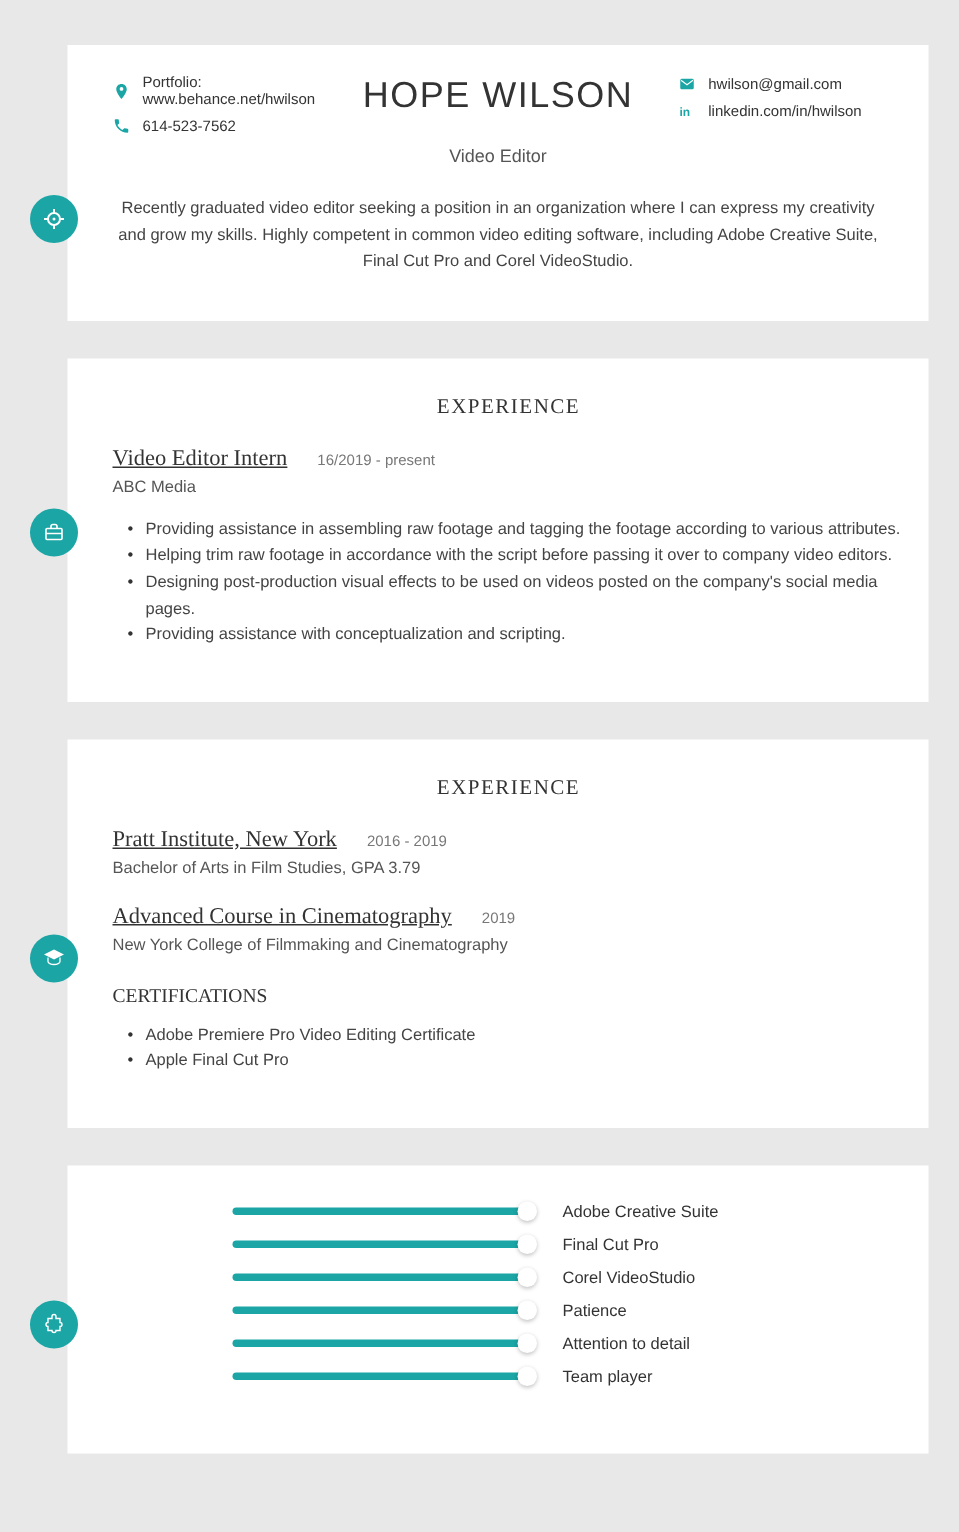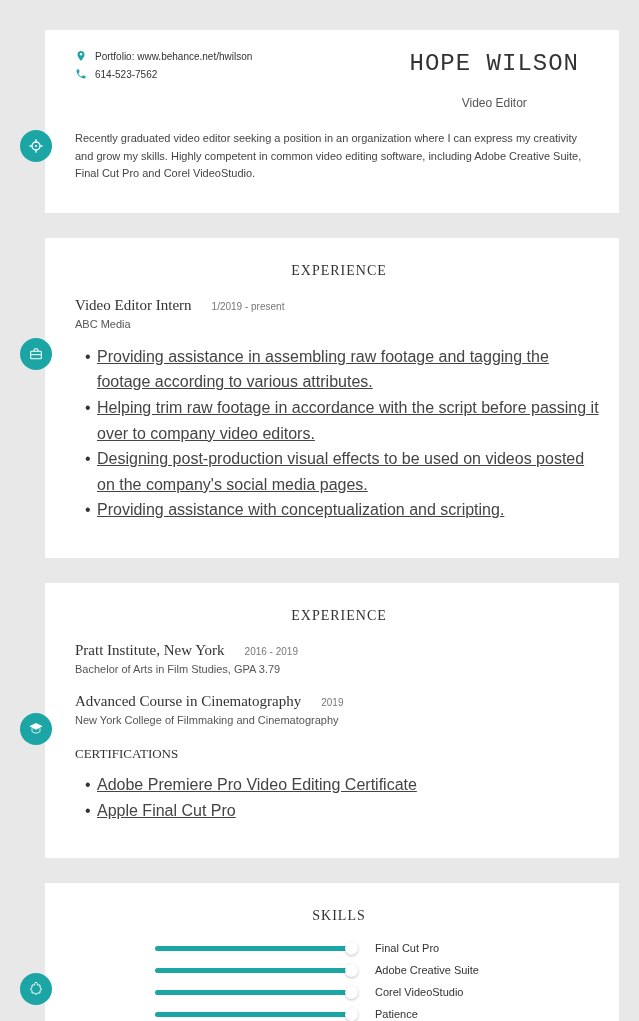--- a/index.html
+++ b/index.html
@@ -36,46 +36,46 @@
     display: flex;
     justify-content: space-between;
     align-items: flex-start;
     gap: 20px;
   }
   .contact-col { flex: 1; font-size: 10px; color: #333; min-width: 0; }
   .contact-col .contact-item { display: flex; align-items: center; gap: 8px; margin-bottom: 6px; }
   .contact-icon { width: 12px; height: 12px; flex-shrink: 0; }
   .name-col { text-align: center; flex: 0 0 auto; padding: 0 10px; }
   .name {
-    font-family: Liberation Mono, monospace;
+    font-family: Liberation Sans, sans-serif;
     font-size: 24px;
     letter-spacing: 1px;
     color: #333;
     white-space: nowrap;
   }
   .title { font-size: 12px; color: #555; margin-top: 19px; }
-  .summary { font-size: 11px; line-height: 1.6; color: #444; margin-top: 20px; }
+  .summary { font-size: 11px; line-height: 1.6; color: #444; margin-top: 20px; text-align: center; }
   .header-card .badge { top: 100px; }
   
   
   .section-title {
     text-align: center;
     font-family: Georgia, serif;
     font-size: 14px;
     letter-spacing: 1px;
     color: #333;
     margin-bottom: 18px;
     font-weight: normal;
   }
   .job-title-row { display: flex; align-items: baseline; gap: 20px; margin-bottom: 4px; }
-  .job-title { font-family: Georgia, serif; font-size: 15px; color: #333; font-weight: normal; }
+  .job-title { font-family: Georgia, serif; font-size: 15px; color: #333; font-weight: normal; text-decoration: underline; }
   .job-dates { font-size: 10px; color: #777; }
   .job-org { font-size: 11px; color: #555; margin-bottom: 14px; }
   ul.bullets { list-style: none; padding-left: 10px; }
-  ul.bullets li { font-size: 16px; color: #444; line-height: 1.6; position: relative; padding-left: 12px; text-decoration: underline; }
+  ul.bullets li { font-size: 11px; color: #444; line-height: 1.6; position: relative; padding-left: 12px; }
   ul.bullets li::before { content: "•"; position: absolute; left: 0; color: #333; }
   
   .edu-block { margin-bottom: 18px; }
   .cert-title { font-family: Georgia, serif; font-size: 13px; margin-top: 20px; margin-bottom: 10px; }
   
   #experience .badge { top: 100px; }
   #education .badge { top: 130px; }
   #skills .badge { top: 90px; }
   
   
@@ -113,37 +113,52 @@
         <span class="contact-icon"><svg viewBox="0 0 24 24">
               <path class="teal" d="M6.6 10.8c1.4 2.8 3.8 5.2 6.6 6.6l2.2-2.2c.3-.3.7-.4 1-.2 1.2.4 2.4.6 3.6.6.6 0 1 .4 1 1V20c0 .6-.4 1-1 1C10.6 21 3 13.4 3 4c0-.6.4-1 1-1h3.4c.6 0 1 .4 1 1 0 1.2.2 2.4.6 3.6.1.3 0 .7-.2 1l-2.2 2.2z"></path>
             </svg></span>
         <span>614-523-7562</span>
       </div>
     </div>
     <div class="name-col">
       <div class="name">HOPE WILSON</div>
       <div class="title">Video Editor</div>
     </div>
+    <div class="contact-col">
+      <div class="contact-item">
+        <span class="contact-icon"><svg viewBox="0 0 24 24">
+              <rect x="3" y="5" width="18" height="14" rx="2" class="teal"></rect>
+              <path d="M4 7l8 6 8-6" fill="none" stroke="#fff" stroke-width="1.5"></path>
+            </svg></span>
+        <span>hwilson@gmail.com</span>
+      </div>
+      <div class="contact-item">
+        <span class="contact-icon"><svg viewBox="0 0 24 24">
+              <text x="2" y="18" font-size="16" font-weight="bold" font-family="Arial" class="teal">in</text>
+            </svg></span>
+        <span>linkedin.com/in/hwilson</span>
+      </div>
+    </div>
   </div>
   <p class="summary">Recently graduated video editor seeking a position in an organization where I can express my creativity and grow my skills. Highly competent in common video editing software, including Adobe Creative Suite, Final Cut Pro and Corel VideoStudio.</p>
 </div>
 
 <div class="card" id="experience">
   <div class="badge">
     <svg viewBox="0 0 24 24">
         <rect x="4" y="8" width="16" height="11" rx="1" fill="none" stroke="#fff" stroke-width="1.6"></rect>
         <path d="M9 8V6a2 2 0 012-2h2a2 2 0 012 2v2" fill="none" stroke="#fff" stroke-width="1.6"></path>
         <line x1="4" y1="13" x2="20" y2="13" stroke="#fff" stroke-width="1.6"></line>
       </svg>
   </div>
   <h2 class="section-title">EXPERIENCE</h2>
   <div>
     <div class="job-title-row">
       <span class="job-title">Video Editor Intern</span>
-      <span class="job-dates">1/2019 - present</span>
+      <span class="job-dates">16/2019 - present</span>
     </div>
     <div class="job-org">ABC Media</div>
     <ul class="bullets">
       <li>Providing assistance in assembling raw footage and tagging the footage according to various attributes.</li>
       <li>Helping trim raw footage in accordance with the script before passing it over to company video editors.</li>
       <li>Designing post-production visual effects to be used on videos posted on the company's social media pages.</li>
       <li>Providing assistance with conceptualization and scripting.</li>
     </ul>
   </div>
 </div>
@@ -176,38 +191,37 @@
     <li>Apple Final Cut Pro</li>
   </ul>
 </div>
 
 <div class="card" id="skills">
   <div class="badge">
     <svg viewBox="0 0 24 24">
         <path d="M14 4a2 2 0 10-4 0v2H6v4a2 2 0 100 4v4h4a2 2 0 104 0h4v-4a2 2 0 100-4V6h-4V4z" fill="none" stroke="#fff" stroke-width="1.4"></path>
       </svg>
   </div>
-  <h2 class="section-title">SKILLS</h2>
   <div class="skills-wrap">
     <div class="skill-row">
       <div class="bar-track">
           <div class="bar-knob" style="left:95%"></div>
         </div>
+      <span class="skill-label">Adobe Creative Suite</span>
+    </div>
+    <div class="skill-row">
+      <div class="bar-track">
+          <div class="bar-knob" style="left:95%"></div>
+        </div>
       <span class="skill-label">Final Cut Pro</span>
     </div>
     <div class="skill-row">
       <div class="bar-track">
           <div class="bar-knob" style="left:95%"></div>
         </div>
-      <span class="skill-label">Adobe Creative Suite</span>
-    </div>
-    <div class="skill-row">
-      <div class="bar-track">
-          <div class="bar-knob" style="left:95%"></div>
-        </div>
       <span class="skill-label">Corel VideoStudio</span>
     </div>
     <div class="skill-row">
       <div class="bar-track">
           <div class="bar-knob" style="left:95%"></div>
         </div>
       <span class="skill-label">Patience</span>
     </div>
     <div class="skill-row">
       <div class="bar-track">

